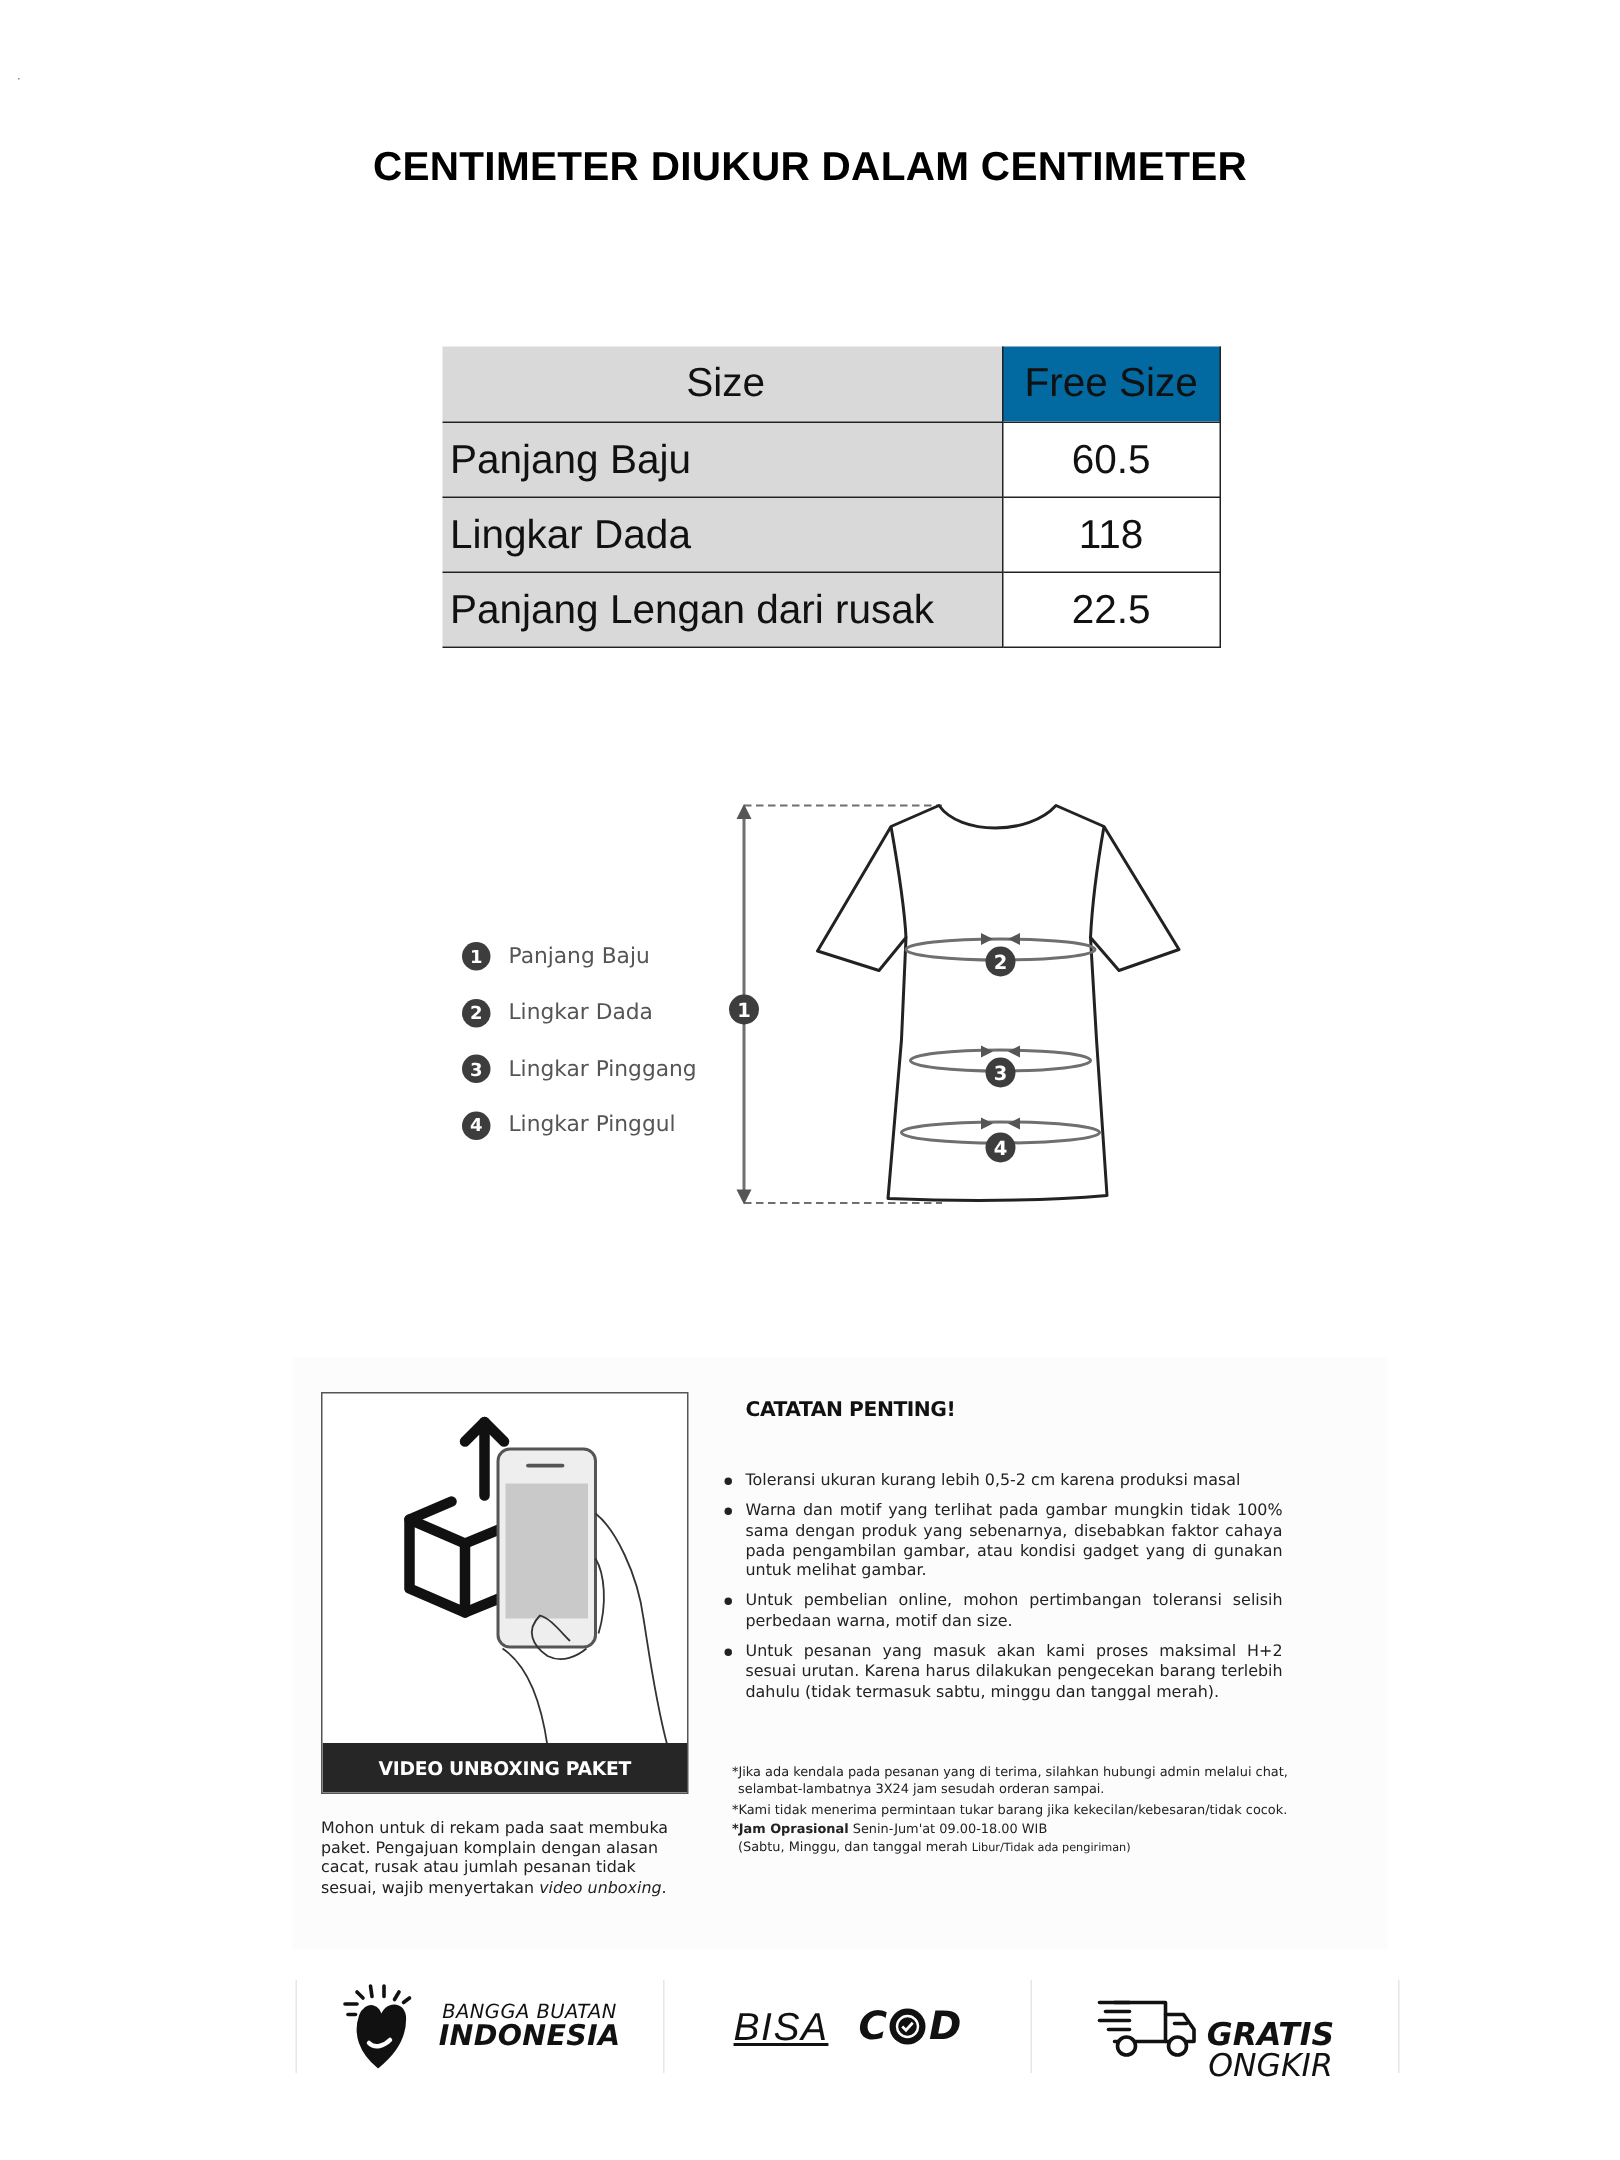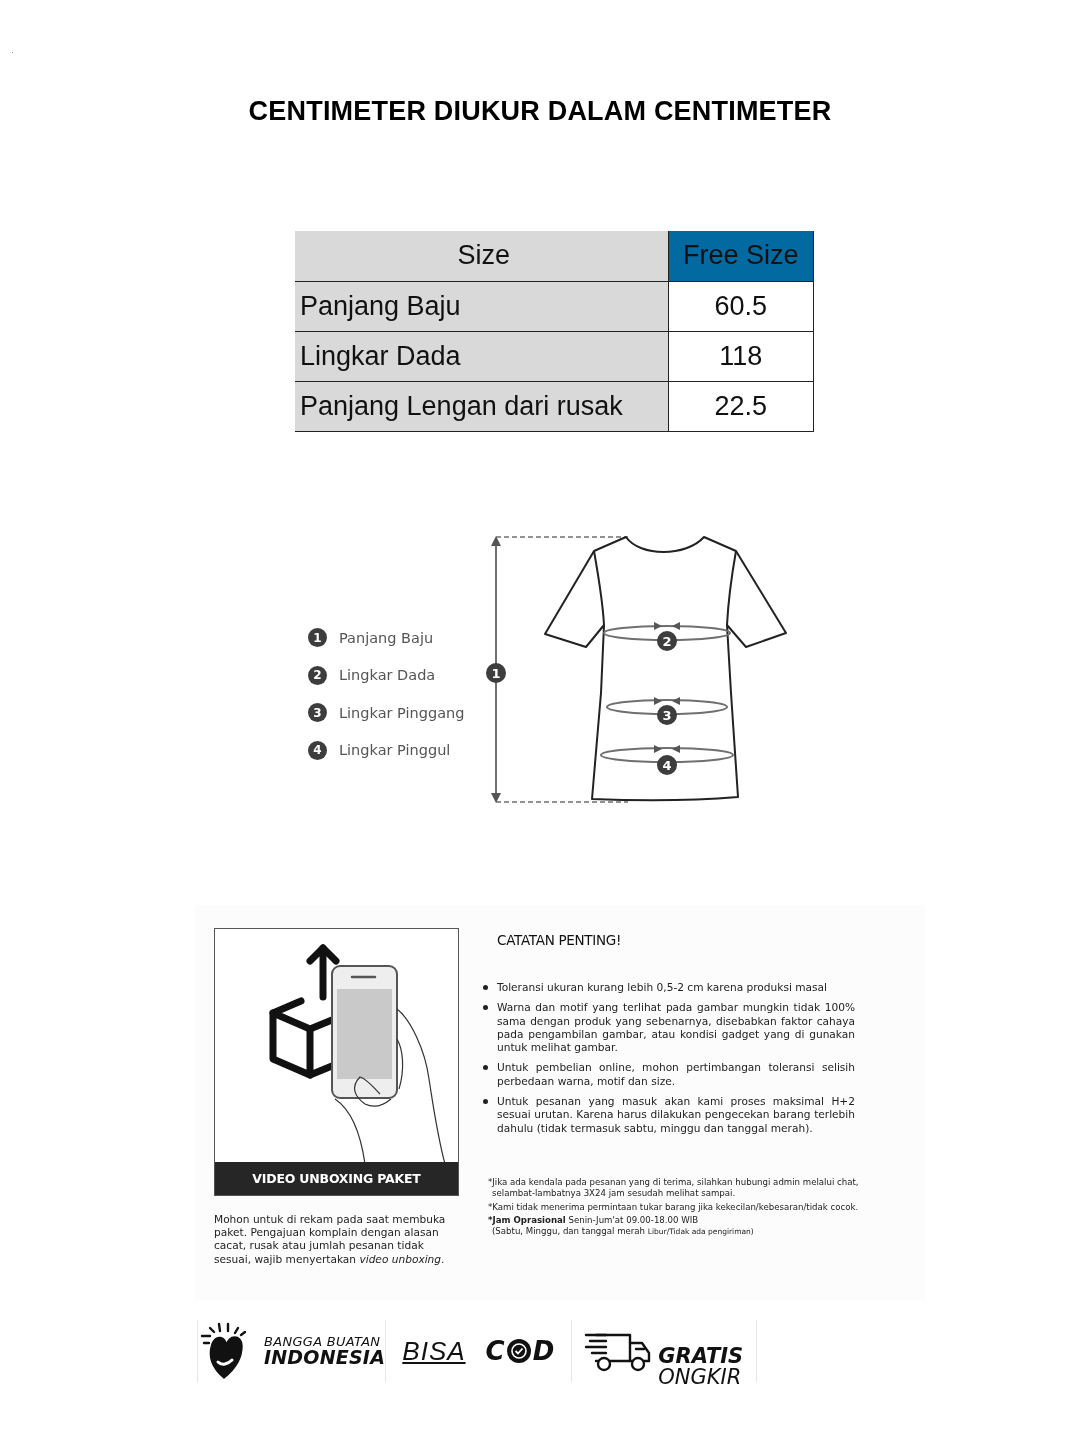--- a/index.html
+++ b/index.html
@@ -48,41 +48,41 @@
     display: flex; align-items: center; justify-content: center; letter-spacing: -0.2px;
   }
   .unbox-caption {
     position: absolute; left: 214px; top: 1213px; width: 250px;
     font-family: "DejaVu Sans", sans-serif; font-size: 10.6px; line-height: 13.2px; color: #222;
   }
   .unbox-caption em { font-style: italic; }
 
   .notes-title {
     position: absolute; left: 497px; top: 932px;
-    font-family: "DejaVu Sans", sans-serif; font-weight: normal; font-size: 13.5px; color: #111; letter-spacing: -0.3px;
+    font-family: "DejaVu Sans", sans-serif; font-weight: bold; font-size: 13.5px; color: #111; letter-spacing: -0.3px;
   }
   .notes-list {
     position: absolute; left: 483px; top: 981px; width: 372px; list-style: none;
     font-family: "DejaVu Sans", sans-serif; font-size: 10.6px; line-height: 13.3px; color: #222;
   }
   .notes-list li { position: relative; padding-left: 14px; margin-bottom: 7px; text-align: justify; }
   .notes-list li::before {
     content: ""; position: absolute; left: 0; top: 4px; width: 5px; height: 5px; border-radius: 50%; background: #222;
   }
   .footnotes {
     position: absolute; left: 488px; top: 1177px; width: 385px;
     font-family: "DejaVu Sans", sans-serif; font-size: 8.6px; line-height: 11.3px; color: #222;
   }
   .footnotes p { margin-bottom: 2px; }
   .footnotes .indent { padding-left: 4px; }
   .footnotes b { font-weight: bold; }
   .footnotes .small { font-size: 7.5px; }
 
   
-  .badges { position: absolute; left: 197px; top: 1320px; width: 560px; height: 62px; display: flex; }
+  .badges { position: absolute; left: 197px; top: 1320px; width: 736px; height: 62px; display: flex; text-align: center; }
   .badge { flex: 1; display: flex; align-items: center; justify-content: center; border-left: 1px solid #e6e6e6; }
   .badge:last-child { border-right: 1px solid #e6e6e6; }
   .badge-text { font-family: "DejaVu Sans", sans-serif; font-style: italic; line-height: 1; color: #111; }
   .t-light { font-size: 13px; font-weight: normal; display: block; letter-spacing: 0.3px; }
   .t-bold { font-size: 19px; font-weight: 900; display: block; letter-spacing: 0.2px; }
   .cod { font-family: "DejaVu Sans", sans-serif; font-size: 26px; color: #111; display: flex; align-items: center; }
   .cod .light { font-weight: normal; font-style: italic; letter-spacing: 1px; margin-right: 20px; font-family: "Liberation Sans", sans-serif; text-decoration: underline; }
   .cod .bold { font-weight: 900; font-style: italic; display: flex; align-items: center; }
   .ongkir { font-family: "DejaVu Sans", sans-serif; font-style: italic; line-height: 1; }
   .ongkir .g { font-size: 21px; font-weight: 900; display: block; margin-top: 32px; }
@@ -209,21 +209,21 @@
 <h2 class="notes-title">CATATAN PENTING!</h2>
 
 <ul class="notes-list">
   <li>Toleransi ukuran kurang lebih 0,5-2 cm karena produksi masal</li>
   <li>Warna dan motif yang terlihat pada gambar mungkin tidak 100% sama dengan produk yang sebenarnya, disebabkan faktor cahaya pada pengambilan gambar, atau kondisi gadget yang di gunakan untuk melihat gambar.</li>
   <li>Untuk pembelian online, mohon pertimbangan toleransi selisih perbedaan warna, motif dan size.</li>
   <li>Untuk pesanan yang masuk akan kami proses maksimal H+2 sesuai urutan. Karena harus dilakukan pengecekan barang terlebih dahulu (tidak termasuk sabtu, minggu dan tanggal merah).</li>
 </ul>
 
 <div class="footnotes">
-  <p><span>*Jika ada kendala pada pesanan yang di terima, silahkan hubungi admin melalui chat,</span><br><span class="indent">selambat-lambatnya 3X24 jam sesudah melihat sampai.</span></p>
+  <p><span>*Jika ada kendala pada pesanan yang di terima, silahkan hubungi admin melalui chat,</span><br><span class="indent">selambat-lambatnya 3X24 jam sesudah orderan sampai.</span></p>
   <p>*Kami tidak menerima permintaan tukar barang jika kekecilan/kebesaran/tidak cocok.</p>
   <p><b>*Jam Oprasional</b><span> Senin-Jum'at 09.00-18.00 WIB</span><br><span class="indent">(Sabtu, Minggu, dan tanggal merah </span><span class="small">Libur/Tidak ada pengiriman)</span></p>
 </div>
 
 <div class="badges">
   <div class="badge">
     <svg width="56" height="58" viewBox="0 0 56 58" style="margin-right:10px">
       <g stroke="#111" stroke-width="2.4" stroke-linecap="round">
         <line x1="4" y1="14" x2="12" y2="14"></line>
           <line x1="6" y1="21" x2="11" y2="21"></line>

